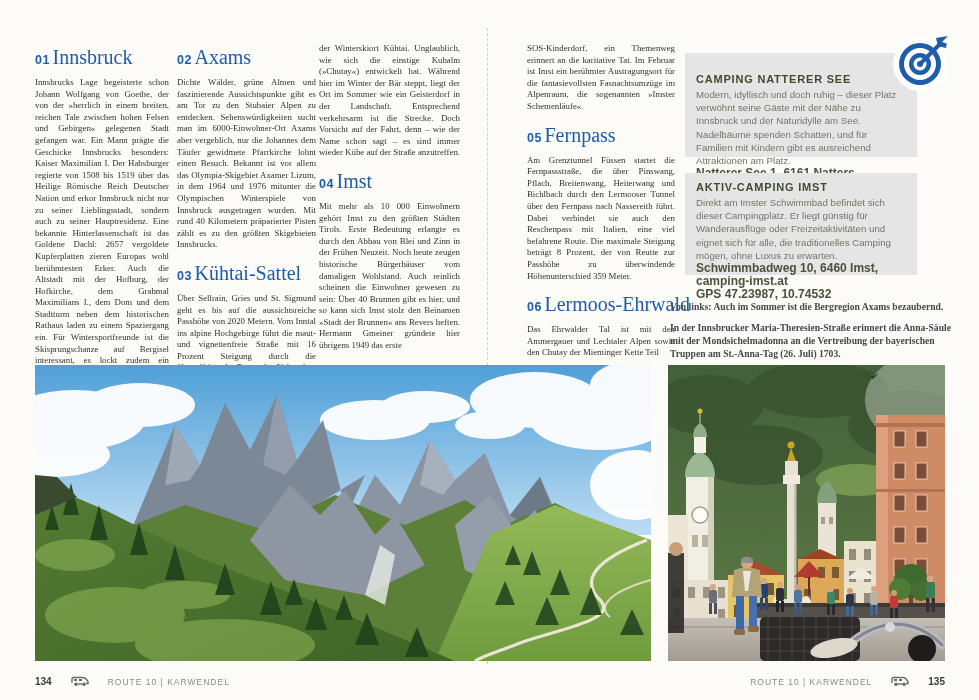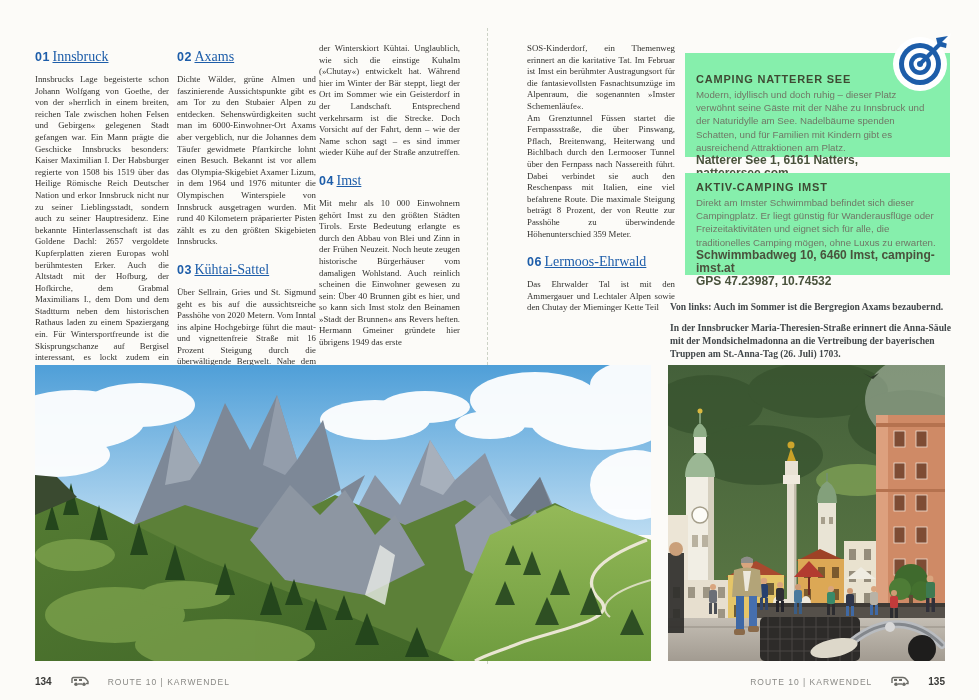--- a/index.html
+++ b/index.html
@@ -4,23 +4,23 @@
 <style>
   html,body{margin:0;padding:0;background:#e9e7e2;}
   .spread{position:relative;width:979px;height:700px;background:#fcfbf8;overflow:hidden;
           font-family:"Liberation Serif",serif;color:#2e2d2b;}
   .spine{position:absolute;left:487px;top:28px;height:636px;width:0;
          border-left:1px dashed #ccd2c6;}
   .col{position:absolute;text-align:justify;font-size:8.8px;line-height:11.6px;color:#33322f;}
   .col p{margin:0 0 0 0;}
   .sec-head{margin:0 0 7px 0;color:#1d5da9;font-weight:normal;line-height:18px;white-space:nowrap;}
   .sec-head .num{font-family:"Liberation Sans",sans-serif;font-weight:700;font-size:12.5px;letter-spacing:.5px;}
-  .sec-head .title{font-family:"Liberation Serif",serif;font-size:14px;text-decoration:underline;}
+  .sec-head .title{font-family:"Liberation Serif",serif;font-size:20px;}
   .sec-gap{margin-top:13px;}
-  .sidebar-box{position:absolute;left:685px;width:265px;background:#86efac;
+  .sidebar-box{position:absolute;left:685px;width:232px;background:#e5e5e5;
                font-family:"Liberation Sans",sans-serif;box-sizing:border-box;padding:8px 12px 8px 11px;}
   .sidebar-box .bx-title{color:#3e4a33;font-weight:700;font-size:11px;letter-spacing:.8px;margin:0 0 3px 0;}
   .sidebar-box .bx-body{color:#707766;font-size:9.7px;line-height:13.2px;margin:0;}
   .sidebar-box .bx-addr,.sidebar-box .bx-gps{color:#49523c;font-weight:700;font-size:12px;line-height:13.2px;margin:0;}
   .target-badge{position:absolute;left:892px;top:32px;width:60px;height:60px;}
   .caption{position:absolute;left:670px;width:282px;font-family:Liberation Serif, serif;
            font-weight:700;font-size:9.6px;line-height:13px;color:#43484b;}
   .photo{position:absolute;top:365px;height:296px;overflow:hidden;}
   .photo svg{display:block;width:100%;height:100%;}
   .footer{position:absolute;top:676px;font-family:"Liberation Sans",sans-serif;font-size:8.5px;
@@ -48,20 +48,21 @@
   </div>
 
   <div class="col" style="left:319px;top:43px;width:141px;">
     <p>der Winterskiort Kühtai. Unglaublich, wie sich die einstige Kuhalm (»Chutay«) entwickelt hat. Während hier im Winter der Bär steppt, liegt der Ort im Sommer wie ein Geisterdorf in der Landschaft. Entsprechend verkehrsarm ist die Strecke. Doch Vorsicht auf der Fahrt, denn – wie der Name schon sagt – es sind immer wieder Kühe auf der Straße anzutreffen.</p>
     <h3 class="sec-head sec-gap"><span class="num">04</span> <span class="title">Imst</span></h3>
     <p>Mit mehr als 10 000 Einwohnern gehört Imst zu den größten Städten Tirols. Erste Bedeutung erlangte es durch den Abbau von Blei und Zinn in der Frühen Neuzeit. Noch heute zeugen historische Bürgerhäuser vom damaligen Wohlstand. Auch reinlich scheinen die Einwohner gewesen zu sein: Über 40 Brunnen gibt es hier, und so kann sich Imst stolz den Beinamen »Stadt der Brunnen« ans Revers heften. Hermann Gmeiner gründete hier übrigens 1949 das erste</p>
   </div>
 
   <div class="col" style="left:527px;top:43px;width:148px;">
     <p>SOS-Kinderdorf, ein Themenweg erinnert an die karitative Tat. Im Februar ist Imst ein berühmter Austragungsort für die fantasievollsten Fasnachtsumzüge im Alpenraum, die sogenannten »Imster Schemenläufe«.</p>
+    <h3 class="sec-head sec-gap"><span class="num">05</span> <span class="title">Fernpass</span></h3>
     <p>Am Grenztunnel Füssen startet die Fernpassstraße, die über Pinswang, Pflach, Breitenwang, Heiterwang und Bichlbach durch den Lermooser Tunnel über den Fernpass nach Nassereith führt. Dabei verbindet sie auch den Reschenpass mit Italien, eine viel befahrene Route. Die maximale Steigung beträgt 8 Prozent, der von Reutte zur Passhöhe zu überwindende Höhenunterschied 359 Meter.</p>
     <h3 class="sec-head sec-gap"><span class="num">06</span> <span class="title">Lermoos-Ehrwald</span></h3>
     <p>Das Ehrwalder Tal ist mit den Ammergauer und Lechtaler Alpen sowie den Chutay der Mieminger Kette Teil</p>
   </div>
 
   <div class="sidebar-box" style="top:53px;height:104px;padding-top:20px;">
     <p class="bx-title">CAMPING NATTERER SEE</p>
     <p class="bx-body">Modern, idyllisch und doch ruhig – dieser Platz verwöhnt seine Gäste mit der Nähe zu Innsbruck und der Naturidylle am See. Nadelbäume spenden Schatten, und für Familien mit Kindern gibt es ausreichend Attraktionen am Platz.</p>
     <p class="bx-addr">Natterer See 1, 6161 Natters, natterersee.com</p>
     <p class="bx-gps">GPS 47.2368, 11.34002</p>

